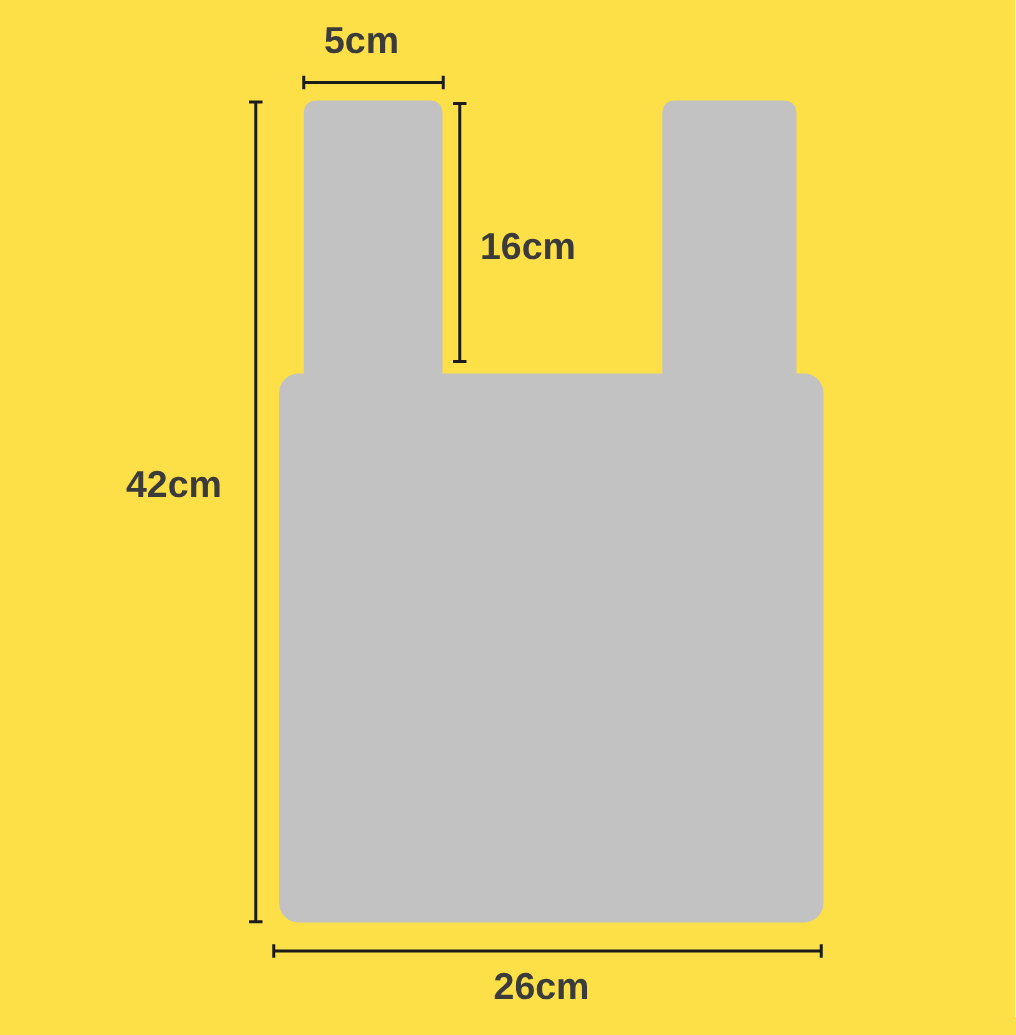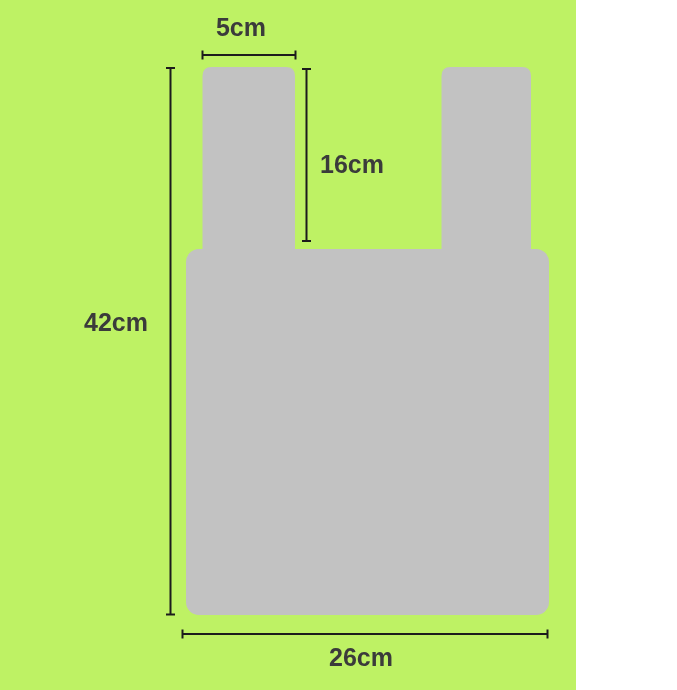--- a/index.html
+++ b/index.html
@@ -1,16 +1,16 @@
 <!DOCTYPE html>
 <html><head>
 <meta charset="utf-8">
 <style>
   html,body{margin:0;padding:0;background:#ffffff;}
-  .wrap{width:576px;height:690px;position:relative;background:#bef264;overflow:hidden;text-align:right;}
+  .wrap{width:677px;height:690px;position:relative;background:#fde047;overflow:hidden;text-align:right;}
   svg{position:absolute;left:0;top:0;}
   text{font-family:"Liberation Sans",sans-serif;fill:#3b3b3b;font-weight:bold;}
 </style>
 </head>
 <body>
 
 <div class="wrap">
 <svg width="677" height="690" viewBox="0 0 677 690" xmlns="http://www.w3.org/2000/svg">
 
   <rect x="186" y="249" width="363" height="366" rx="13" ry="13" fill="#c2c2c2"></rect>

